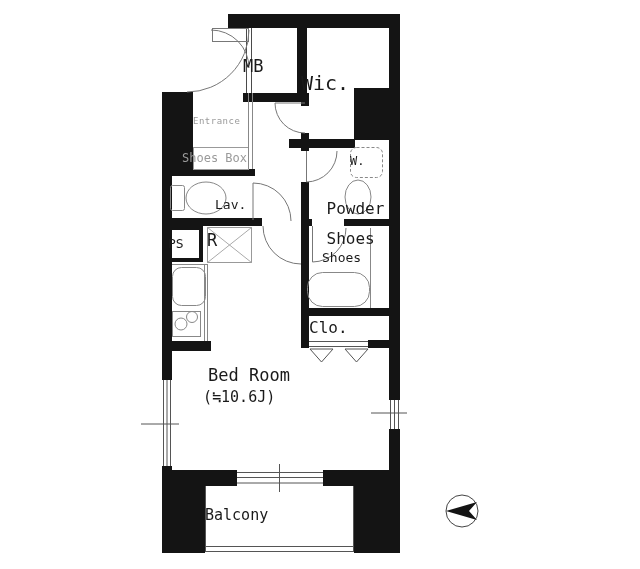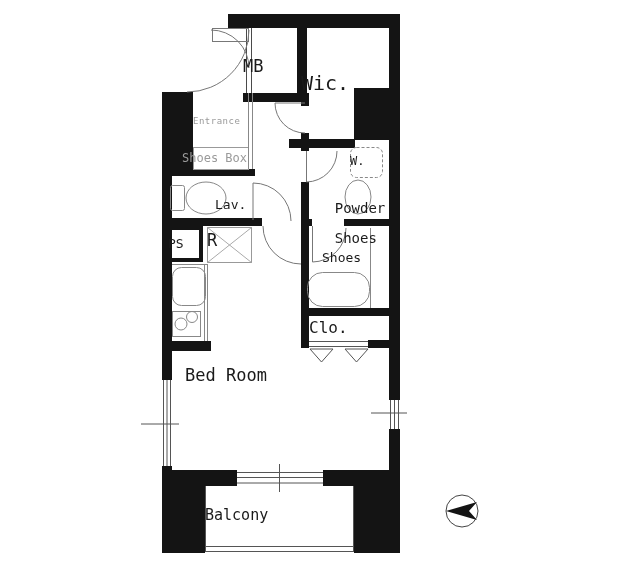--- a/index.html
+++ b/index.html
@@ -106,25 +106,26 @@
       <circle cx="462" cy="511" r="16" stroke="#444"></circle>
       <polygon points="446,511 477,502 469,511 477,520" fill="#141414" stroke="none"></polygon>
     </g>
   </svg>
 
   <div class="lbl" style="left:243px;top:57px;width:66px;font-size:17px">MB</div>
   <div class="lbl" style="left:301px;top:72px;width:60px;font-size:20px">Wic.</div>
   <div class="lbl muted" style="left:193px;top:117px;width:57px;font-size:9px;letter-spacing:0.5px">Entrance</div>
   <div class="lbl muted" style="left:182px;top:152px;width:55px;font-size:12px">Shoes Box</div>
   <div class="lbl" style="left:350px;top:155px;width:33px;font-size:12px">W.</div>
-  <div class="lbl" style="left:301px;top:186px;width:47px;font-size:14px;line-height:15px">
+  <div class="lbl" style="left:288px;top:186px;width:47px;font-size:16px;line-height:15px">
     <span>Powder</span><br>
     <span>Shoes</span>
   </div>
   <div class="lbl" style="left:215px;top:198px;width:40px;font-size:13px">Lav.</div>
   <div class="lbl" style="left:168px;top:237px;width:35px;font-size:13px">PS</div>
   <div class="lbl" style="left:207px;top:231px;width:44px;font-size:17px">R</div>
   <div class="lbl" style="left:322px;top:251px;width:58px;font-size:13px">Shoes</div>
   <div class="lbl" style="left:309px;top:319px;width:81px;font-size:16px">Clo.</div>
-  <div class="lbl" style="left:185px;top:366px;width:160px;font-size:17px">Bed Room</div>
+  <div class="lbl" style="left:208px;top:366px;width:160px;font-size:17px">Bed Room</div>
+  <div class="lbl" style="left:203px;top:389px;width:160px;font-size:15px">(≒10.6J)</div>
   <div class="lbl" style="left:205px;top:507px;width:150px;font-size:15px">Balcony</div>
 
 </div>
 
 </body></html>

